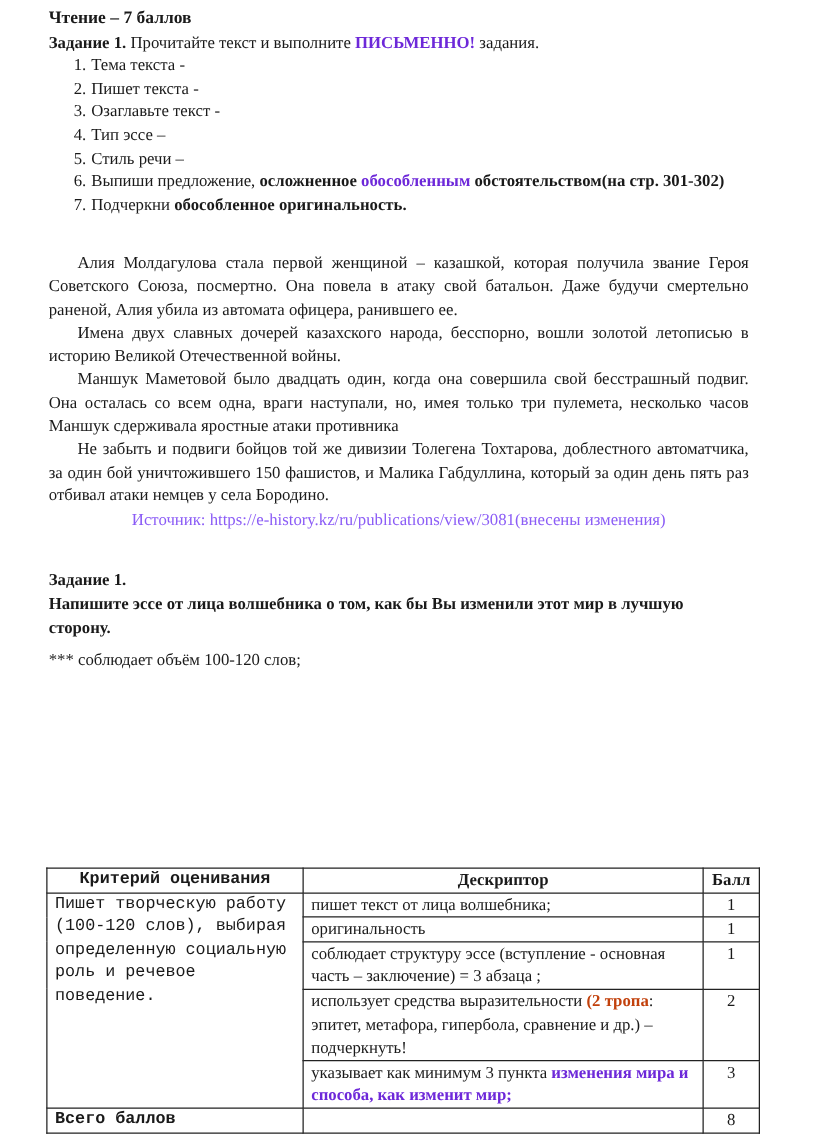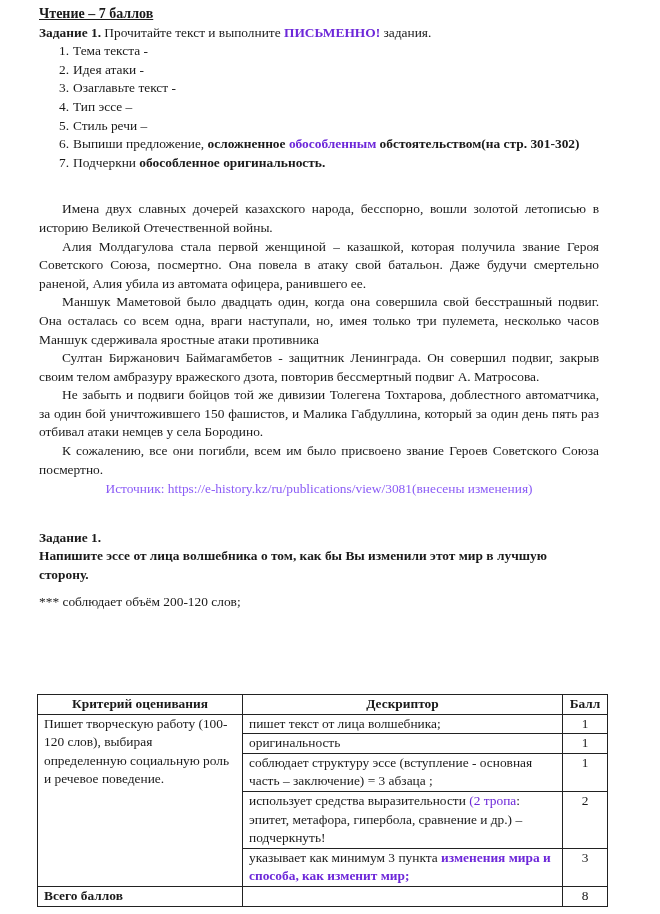--- a/index.html
+++ b/index.html
@@ -2,83 +2,81 @@
 <html><head>
 <meta charset="utf-8">
 <style>
   html, body { margin: 0; padding: 0; background: #ffffff; }
   body {
     width: 660px; height: 914px; position: relative; overflow: hidden;
     font-family: "Liberation Serif", "DejaVu Serif", serif;
     font-size: 13.4px; color: #1a1a1a; line-height: 18.6px;
   }
   .page { position: absolute; left: 39px; top: 5px; width: 560px; }
-  .h-underline { font-weight: bold; text-decoration: underline; font-size: 14px; }
+  .h-underline { font-weight: bold; font-size: 14px; }
   .bold { font-weight: bold; }
   .red-bold { color: #6d28d9; font-weight: bold; }
-  .orange-red { color: #6d28d9; }
+  .orange-red { color: #c2410c; font-weight: bold; }
   .list { margin: 0; padding: 0; list-style: none; }
   .list li { position: relative; padding-left: 34px; }
   .list li .num { position: absolute; left: 20px; }
   .justify { text-align: justify; }
   .para { text-indent: 23px; text-align: justify; margin: 0; }
   .source { text-align: center; color: #8b5cf6; margin-top: 1px; }
   .gap { height: 28px; }
   .gap2 { height: 30px; }
   table.crit {
     position: absolute; left: 37px; top: 694px; width: 571px;
     border-collapse: collapse; font-size: 13.4px;
   }
   table.crit td, table.crit th {
     border: 1.3px solid #222; padding: 0 6px; vertical-align: top; line-height: 18.6px;
   }
   table.crit th { font-weight: bold; text-align: center; }
-  .c1 { width: 192px; }
+  .c1 { width: 192px; font-family: Liberation Mono, monospace; }
   .c3 { width: 32px; text-align: center; margin-top: 13px; }
 </style>
 </head>
 <body>
 
 <div class="page">
 
   <div><span class="h-underline">Чтение – 7  баллов</span></div>
 
   <div>
     <span class="bold">Задание 1.</span><span>  Прочитайте текст и выполните </span><span class="red-bold">ПИСЬМЕННО!</span><span> задания.</span>
   </div>
 
   <ol class="list">
     <li><span class="num">1.</span><span>Тема текста -</span></li>
-    <li><span class="num">2.</span><span>Идея атаки -</span></li>
+    <li><span class="num">2.</span><span>Пишет текста -</span></li>
     <li><span class="num">3.</span><span>Озаглавьте текст -</span></li>
     <li><span class="num">4.</span><span>Тип эссе –</span></li>
     <li><span class="num">5.</span><span>Стиль  речи –</span></li>
     <li class="justify"><span class="num">6.</span><span>Выпиши предложение, </span><span class="bold">осложненное </span><span class="red-bold">обособленным</span><span class="bold"> обстоятельством(на стр. 301-302)</span></li>
     <li><span class="num">7.</span><span>Подчеркни </span><span class="bold">обособленное оригинальность.</span></li>
   </ol>
 
   <div class="gap"></div>
 
   <div>
+    <p class="para">Алия Молдагулова стала первой женщиной – казашкой, которая получила звание Героя Советского Союза, посмертно. Она повела в атаку свой батальон. Даже будучи смертельно раненой, Алия убила из автомата офицера, ранившего ее.</p>
     <p class="para">Имена двух славных дочерей казахского народа, бесспорно, вошли золотой летописью в историю Великой Отечественной войны.</p>
-    <p class="para">Алия Молдагулова стала первой женщиной – казашкой, которая получила звание Героя Советского Союза, посмертно. Она повела в атаку свой батальон. Даже будучи смертельно раненой, Алия убила из автомата офицера, ранившего ее.</p>
     <p class="para">Маншук Маметовой было двадцать один, когда она совершила свой бесстрашный подвиг. Она осталась со всем одна, враги наступали, но, имея только три пулемета, несколько часов Маншук сдерживала яростные атаки противника</p>
-    <p class="para">Султан Биржанович Баймагамбетов - защитник Ленинграда. Он совершил подвиг, закрыв своим телом амбразуру вражеского дзота, повторив бессмертный подвиг А. Матросова.</p>
     <p class="para">Не забыть и подвиги бойцов той же дивизии Толегена Тохтарова, доблестного автоматчика, за один бой уничтожившего 150 фашистов, и Малика Габдуллина, который за один день пять раз отбивал атаки немцев у села Бородино.</p>
-    <p class="para">К сожалению, все они погибли, всем им было присвоено звание Героев Советского Союза посмертно.</p>
   </div>
 
   <div class="source">Источник: https://e-history.kz/ru/publications/view/3081(внесены изменения)</div>
 
   <div class="gap2"></div>
 
   <div class="bold">Задание 1.</div>
   <div class="bold">Напишите эссе от лица волшебника о том, как бы Вы изменили этот мир в лучшую сторону.</div>
   <div style="height:8px"></div>
-  <div>*** соблюдает объём 200-120 слов;</div>
+  <div>*** соблюдает объём 100-120 слов;</div>
 </div>
 
 <table class="crit">
   <tbody>
       <tr>
     <th class="c1">Критерий оценивания</th>
     <th>Дескриптор</th>
     <th class="c3">Балл</th>
   </tr>
   <tr>

